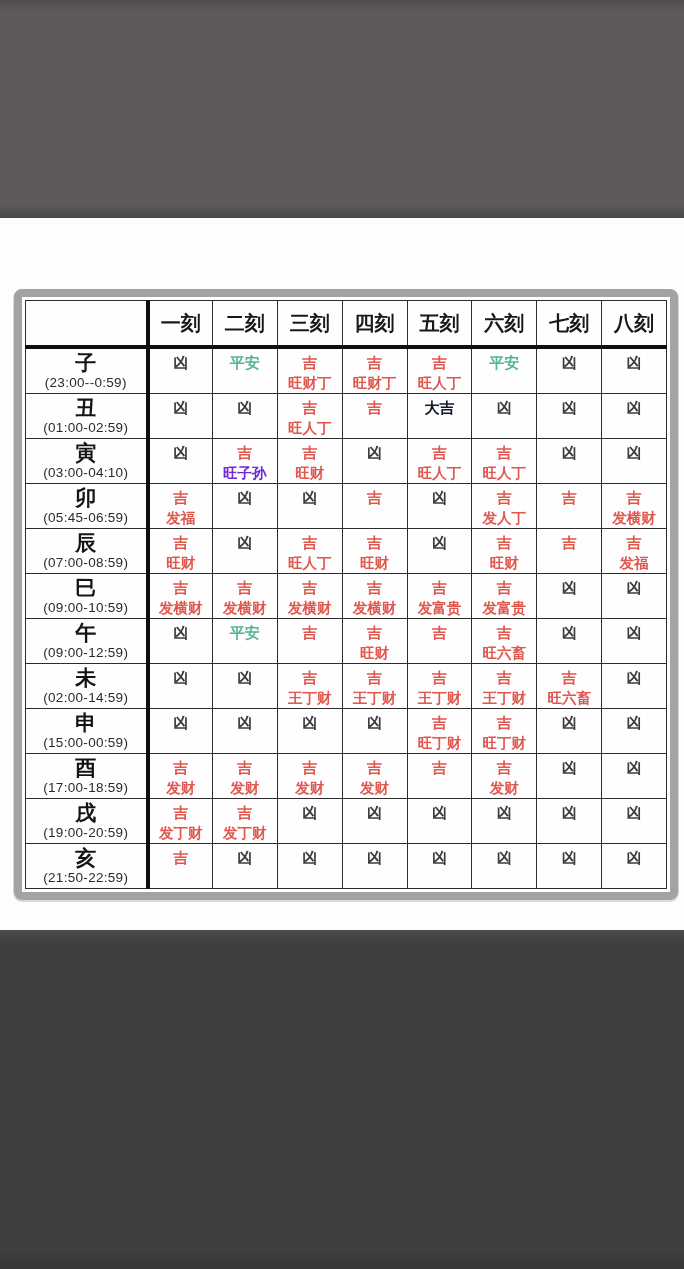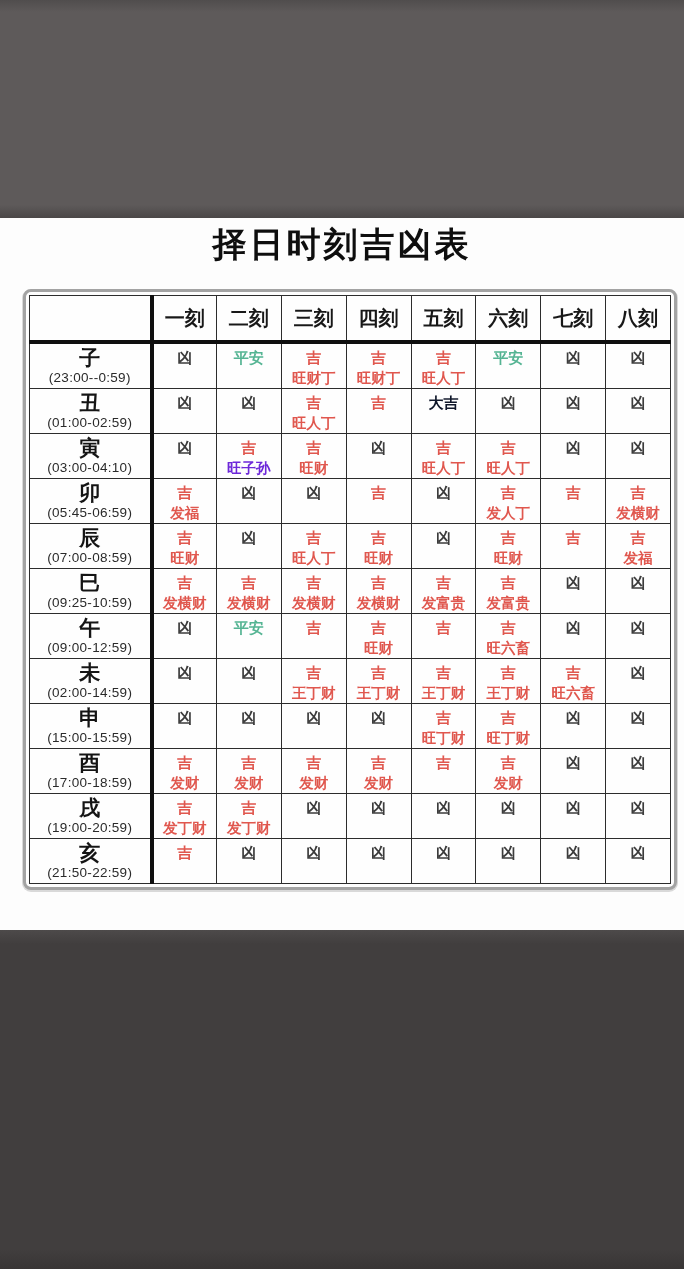--- a/index.html
+++ b/index.html
@@ -30,26 +30,25 @@
     text-align: center;
     font-size: 34px;
     font-weight: bold;
     letter-spacing: 3px;
     color: #0e0e0e;
   }
   .table-frame {
     position: absolute;
     left: 14px; top: 289px;
     width: 642px;
-    border: 3px solid #a3a3a3;
+    border: 8px solid #a3a3a3;
     border-radius: 8px;
     background: #fefefe;
     padding: 3px;
     box-shadow: 0 1px 0 1px #d9d9d9;
-    margin-left: 9px;
   }
   table.kjtable {
     width: 100%;
     border-collapse: collapse;
     table-layout: fixed;
   }
   .kjtable th, .kjtable td {
     border: 1px solid #2c2c2c;
     text-align: center;
     vertical-align: top;
@@ -97,21 +96,20 @@
     margin-top: 4px;
   }
 </style>
 </head>
 <body>
 
 <div class="stage">
   <div class="band-top"></div>
   <div class="band-bottom"></div>
 
-  <div class="page-title">择日时刻吉凶表</div>
 
   <div class="table-frame">
     <table class="kjtable">
       <colgroup>
         <col style="width:122px">
         <col>
           <col>
           <col>
           <col>
           <col>
@@ -295,21 +293,21 @@
               <span class="cell-main" style="color: rgb(224, 87, 78);">吉</span>
             </td>
             <td>
               <span class="cell-main" style="color: rgb(224, 87, 78);">吉</span>
               <span class="cell-sub" style="color: rgb(224, 87, 78);">发福</span>
             </td>
           </tr>
           <tr>
             <td class="labelcell">
               <span class="branch">巳</span>
-              <span class="timerange">(09:25-10:59)</span>
+              <span class="timerange">(09:00-10:59)</span>
             </td>
             <td>
               <span class="cell-main" style="color: rgb(224, 87, 78);">吉</span>
               <span class="cell-sub" style="color: rgb(224, 87, 78);">发横财</span>
             </td>
             <td>
               <span class="cell-main" style="color: rgb(224, 87, 78);">吉</span>
               <span class="cell-sub" style="color: rgb(224, 87, 78);">发横财</span>
             </td>
             <td>
@@ -398,21 +396,21 @@
               <span class="cell-main" style="color: rgb(224, 87, 78);">吉</span>
               <span class="cell-sub" style="color: rgb(224, 87, 78);">旺六畜</span>
             </td>
             <td>
               <span class="cell-main" style="color: rgb(60, 60, 60);">凶</span>
             </td>
           </tr>
           <tr>
             <td class="labelcell">
               <span class="branch">申</span>
-              <span class="timerange">(15:00-15:59)</span>
+              <span class="timerange">(15:00-00:59)</span>
             </td>
             <td>
               <span class="cell-main" style="color: rgb(60, 60, 60);">凶</span>
             </td>
             <td>
               <span class="cell-main" style="color: rgb(60, 60, 60);">凶</span>
             </td>
             <td>
               <span class="cell-main" style="color: rgb(60, 60, 60);">凶</span>
             </td>

